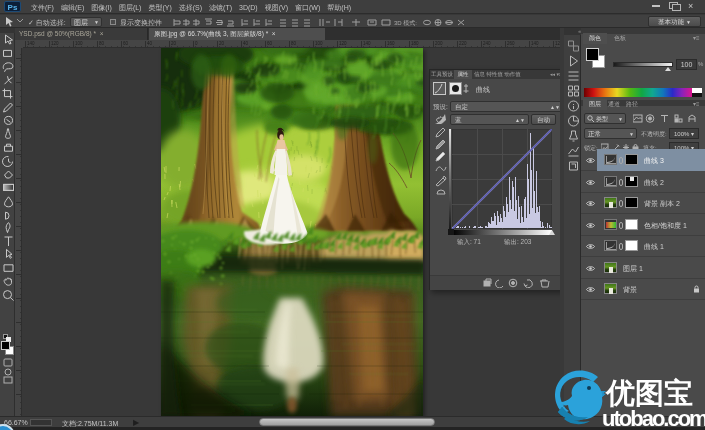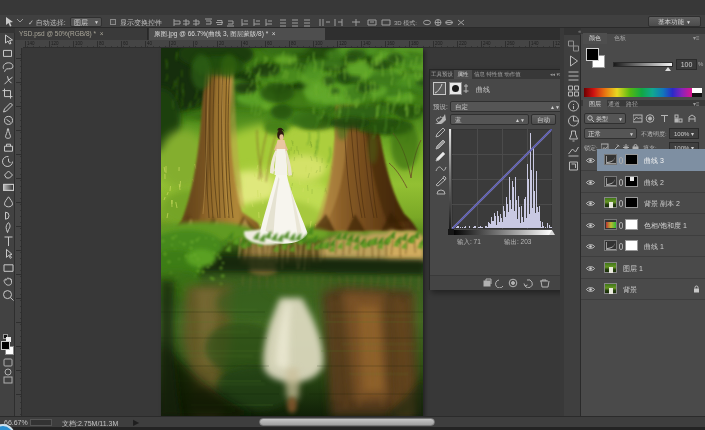--- a/index.html
+++ b/index.html
@@ -5,20 +5,28 @@
 html,body { width:705px; height:430px; overflow:hidden; background:#383838;
   font-family:"Liberation Sans", sans-serif; }
 #app { position:relative; width:705px; height:430px; }
 .abs { position:absolute; }
 .t { position:absolute; color:#c6c6c6; font-size:8px; white-space:nowrap; }
 .dd { position:absolute; background:#555; border:1px solid #303030; border-radius:2px; color:#d0d0d0; }
 </style></head>
 <body>
 <div id="app">
 
+<div class="abs" style="left:0;top:0;width:705px;height:14px;background:#3e3e3e;border-bottom:1px solid #2c2c2c;">
+ <div class="abs" style="left:4px;top:1px;width:17px;height:11px;background:#0c1f38;border:1px solid #1d4a75;border-radius:2px;color:#59b4ea;font-size:8px;font-weight:bold;text-align:center;line-height:11px;">Ps</div>
+ <div class="t" style="left:31px;top:3px;font-size:7px;color:#c2c2c2;">文件(F)  编辑(E)  图像(I)  图层(L)  类型(Y)  选择(S)  滤镜(T)  3D(D)  视图(V)  窗口(W)  帮助(H)</div>
+ <div class="abs" style="left:652px;top:5px;width:8px;height:2px;background:#c2c2c2;"></div>
+ <div class="abs" style="left:669px;top:2px;width:9px;height:7px;border:1px solid #b5b5b5;"></div>
+ <div class="abs" style="left:672px;top:4px;width:9px;height:7px;border:1px solid #b5b5b5;background:#3e3e3e;"></div>
+ <div class="t" style="left:688px;top:1px;color:#c8c8c8;font-size:9px;">×</div>
+</div>
 
 <div class="abs" style="left:0;top:15px;width:705px;height:13px;background:#404040;border-bottom:1px solid #2a2a2a;">
  <svg class="abs" style="left:4px;top:2px;" width="20" height="10" viewBox="0 0 20 10">
         <path d="M2 0 L2 8 L4.5 6 L6 9.5 L7.5 9 L6 5.5 L9 5 Z" fill="#c8c8c8"></path>
         <path d="M13 2 l3 3 l3 -3" stroke="#999" fill="none"></path>
       </svg>
  <div class="t" style="left:28px;top:3px;color:#bdbdbd;font-size:7px;">✓ 自动选择:</div>
  <div class="dd" style="left:70px;top:2px;width:32px;height:10px;font-size:7px;line-height:9px;padding-left:3px;">图层<span style="float:right;margin-right:2px;font-size:5px;">▼</span></div>
  <div class="abs" style="left:110px;top:4px;width:6px;height:6px;border:1px solid #8a8a8a;background:#4a4a4a;"></div>
  <div class="t" style="left:120px;top:3px;color:#bdbdbd;font-size:7px;">显示变换控件</div>
@@ -1161,14 +1169,33 @@
 <div class="abs" style="left:0;top:416px;width:705px;height:11px;background:#3e3e3e;border-top:1px solid #2b2b2b;">
  <div class="t" style="left:4px;top:2px;color:#c5c5c5;font-size:7px;">66.67%</div>
  <div class="abs" style="left:30px;top:2px;width:22px;height:7px;background:#333;border:1px solid #555;"></div>
  <div class="t" style="left:62px;top:2px;color:#c5c5c5;font-size:7px;">文档:2.75M/11.3M</div>
  <div class="t" style="left:133px;top:1px;color:#1e1e1e;font-size:8px;">▶</div>
  <div class="abs" style="left:259px;top:1px;width:176px;height:8px;background:linear-gradient(#c6c6c6,#9e9e9e);border-radius:4px;border:1px solid #787878;"></div>
 </div>
 <div class="abs" style="left:0;top:427px;width:705px;height:3px;background:#232323;"></div>
 <div class="abs" style="left:-9px;top:424px;width:24px;height:24px;border-radius:50%;background:#2a8fd0;border:2px solid #cfe2ee;"></div>
 
-
+<div class="abs" style="left:550px;top:366px;width:155px;height:64px;">
+<svg width="155" height="64" viewBox="0 0 155 64">
+
+<path d="M10 44 C2 33 4 18 14 10 C24 2 39 3 48 11 L43 16 C36 10 25 9 17 15 C9 21 8 32 14 40 Z" fill="#2ba2da"></path>
+<path d="M10 44 L14 40 C15 42 17 44 19 45 L12 48 Z" fill="#2ba2da"></path>
+
+<path d="M22 30 C20 22 26 15 34 14 C42 13 49 18 51 25 L59 25 L52 31 C54 42 47 51 37 53 C27 55 19 48 18 39 C15 40 12 39 10 36 C14 36 19 34 22 30 Z" fill="#2ba2da"></path>
+
+<path d="M12 41 C18 49 28 53 38 51 C29 57 16 55 8 46 Z" fill="#1781b0"></path>
+<path d="M12 41 C18 49 28 53 38 51 C29 57 16 55 8 46 Z" fill="#1781b0"></path>
+<path d="M17 50 C23 55 32 57 40 55 C32 60 21 59 14 53 Z" fill="#1781b0"></path>
+
+<circle cx="39" cy="22" r="2" fill="#0d3b57"></circle>
+
+<path d="M51 25 L59 25 L52 31 C52.5 28.8 52 26.8 51 25 Z" fill="#2493c8"></path>
+<text x="56" y="37" font-family="Liberation Sans, sans-serif" font-size="29" font-weight="bold" fill="#ffffff" stroke="#4a4a4a" stroke-width="1.5" paint-order="stroke">优图宝</text>
+<text x="52" y="60" font-family="Liberation Sans, sans-serif" font-size="22" font-weight="bold" fill="#ffffff" stroke="#4a4a4a" stroke-width="1.5" paint-order="stroke" letter-spacing="-2">utobao.com</text>
+</svg>
 </div>
 
+</div>
+
 </body></html>

